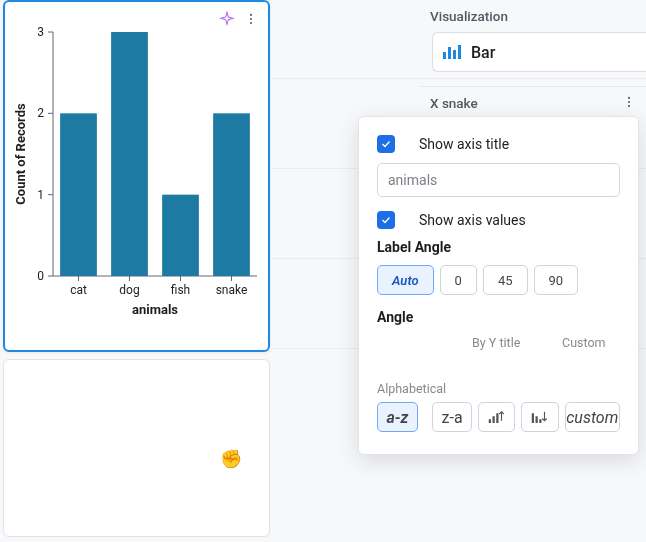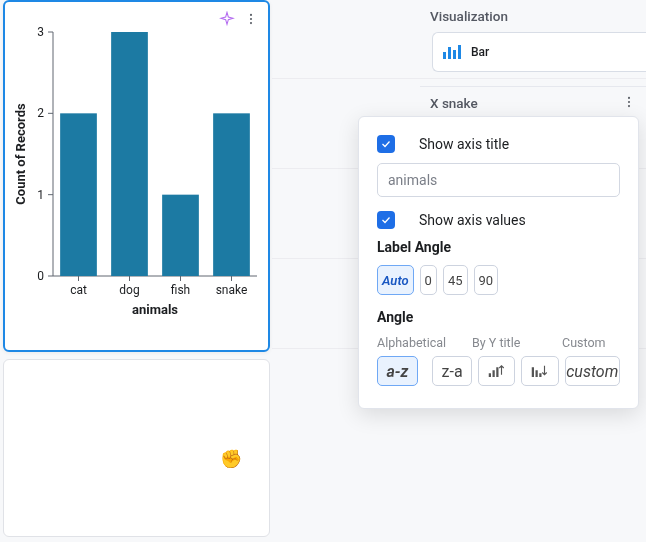--- a/index.html
+++ b/index.html
@@ -58,21 +58,21 @@
 
 .viz-row {
   position: absolute; left: 432px; top: 32px; right: 0;
   height: 40px;
   background: #fff; border: 1px solid #d8dde6; border-right: 0; border-radius: 6px 0 0 6px;
   display: flex; align-items: center; gap: 10px; padding: 0 10px;
   cursor: pointer;
 }
 .viz-icon { display: flex; align-items: flex-end; gap: 2px; height: 14px; }
 .viz-icon span { width: 3px; background: #1e88e5; }
-.viz-label { font-size: 12px; color: #1c1e21; font-weight: 500; }
+.viz-label { font-size: 16px; color: #1c1e21; font-weight: 500; }
 
 
 .options-panel {
   position: absolute; left: 358px; top: 116px;
   width: 281px; padding: 18px 18px 22px 18px;
   background: #fff; border: 1px solid #e1e4eb; border-radius: 6px;
   box-shadow: 0 6px 22px rgba(0,0,0,0.12);
 }
 .check-row { display: flex; align-items: center; gap: 24px; margin-bottom: 10px; }
 .checkbox {
@@ -83,27 +83,27 @@
 .checkbox svg { stroke: #fff; stroke-width: 2.5; fill: none; }
 .check-label { font-size: 14px; color: #1c1e21; }
 .text-input {
   width: 100%; height: 34px; border: 1px solid #d3d8e2; border-radius: 5px;
   padding: 0 10px; font-size: 14px; color: #7b7f88; background: #fff;
   margin-bottom: 14px;
 }
 .group-title { font-size: 14px; font-weight: 700; color: #1c1e21; margin-top: 6px; margin-bottom: 10px; }
 .seg-row { display: flex; gap: 6px; margin-bottom: 14px; }
 .seg-btn {
-  height: 30px; padding: 0 4px; border: 1px solid #cdd3df; border-radius: 5px;
+  height: 30px; padding: 0 14px; border: 1px solid #cdd3df; border-radius: 5px;
   background: #fff; font-size: 13px; color: #444; cursor: pointer;
   display: flex; align-items: center; justify-content: center;
 }
 .seg-btn.sel { background: #e9f2fe; border-color: #6fa8f5; color: #1957c2; font-weight: 600; font-style: italic; }
 .sort-header-row { display: flex; gap: 0; margin-bottom: 6px; color: #86898f; font-size: 12.5px; }
-.sort-header-row .h1 { width: 95px; }
+.sort-header-row .h1 { width: 95px; margin-top: 46px; }
 .sort-header-row .h2 { width: 90px; }
 .sort-header-row .h3 { }
 .sort-row { display: flex; gap: 6px; flex-wrap: nowrap; }
 .sort-btn {
   height: 30px; border: 1px solid #cdd3df; border-radius: 5px; background: #fff;
   font-size: 16px; color: #444; cursor: pointer;
   display: flex; align-items: center; justify-content: center;
 }
 .sort-btn.sel { background: #e9f2fe; border-color: #6fa8f5; font-style: italic; font-weight: 600; }
 .sort-az { width: 44px; }

